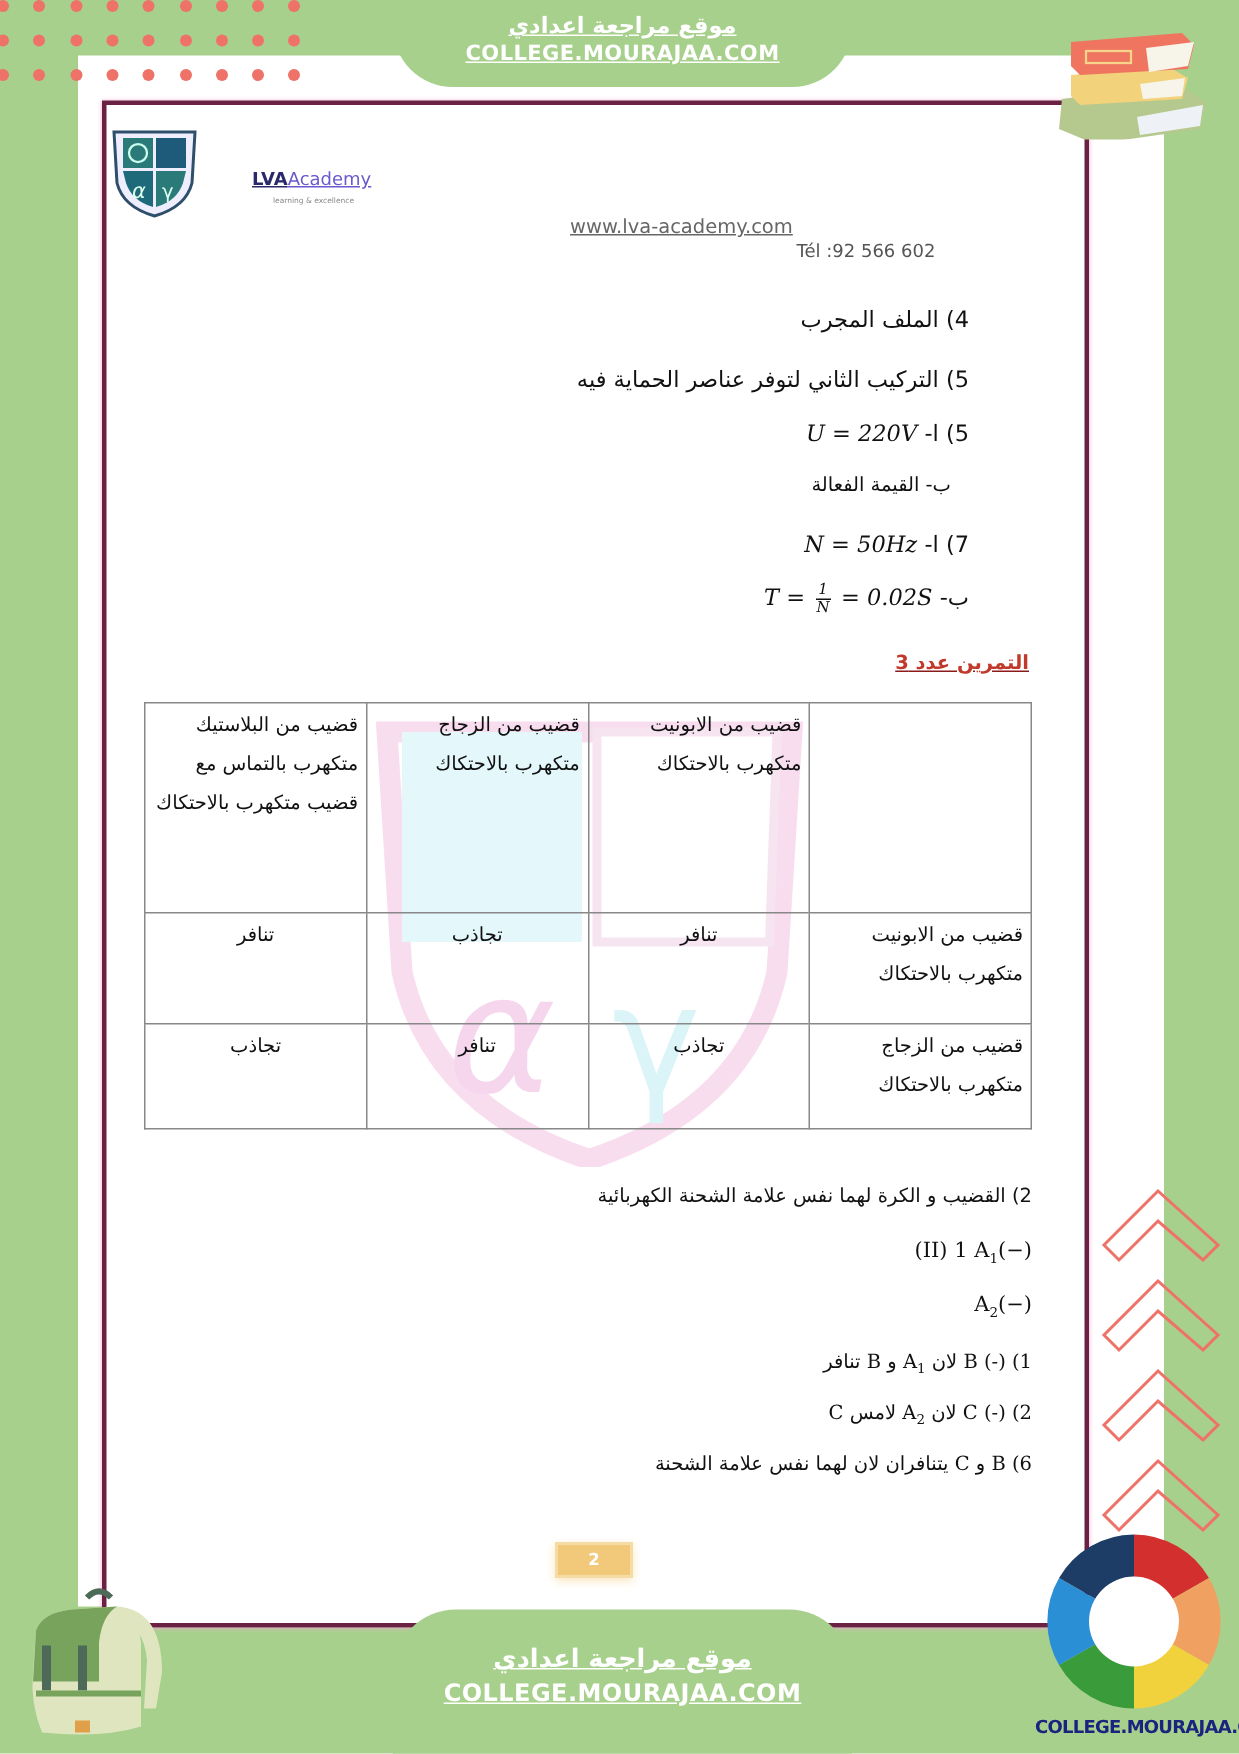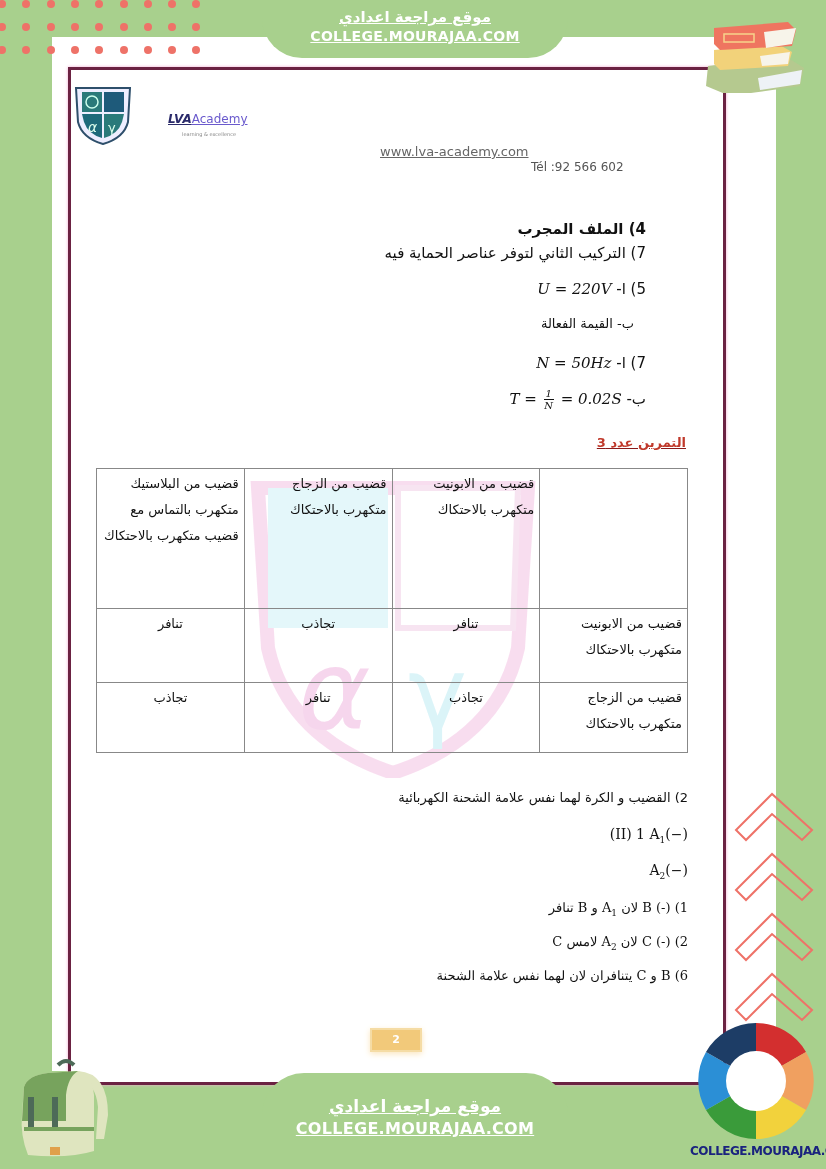--- a/index.html
+++ b/index.html
@@ -10,21 +10,21 @@
   .frame { position:absolute; left:68px; top:67px; width:652px; height:1012px; border:3px solid #6b2242; box-shadow:0 0 3px #f2a8d0; background:#fff; }
   .top-ribbon { position:absolute; left:262px; top:-12px; width:306px; height:70px; background:#a8d08d; border-radius:0 0 40px 40px; text-align:center; color:#fff; }
   .ribbon-ar { font-family:"DejaVu Sans", sans-serif; font-weight:bold; font-size:15px; text-decoration:underline; margin-top:20px; line-height:18px; }
   .ribbon-en { font-family:"DejaVu Sans", sans-serif; font-weight:bold; font-size:14px; text-decoration:underline; letter-spacing:0.3px; line-height:20px; }
   .bottom-ribbon { position:absolute; left:262px; top:1073px; width:306px; height:110px; background:#a8d08d; border-radius:42px 42px 0 0; text-align:center; color:#fff; }
   .bottom-ribbon .ribbon-ar { margin-top:22px; font-size:17px; line-height:22px; }
   .bottom-ribbon .ribbon-en { font-size:16px; line-height:24px; }
 
   .logo-shield { position:absolute; left:74px; top:86px; width:58px; height:60px; }
   .brand { position:absolute; left:168px; top:112px; font-size:12px; color:#333; }
-  .brand b { color:#2a2a6a; text-decoration:underline;font-style:italic; }
+  .brand b { color:#2a2a6a; text-decoration:underline; }
   .brand .acad { color:#6a5acd; text-decoration:underline; font-weight:normal; }
   .tagline { position:absolute; left:182px; top:131px; font-size:5px; color:#888; }
   .website { position:absolute; left:380px; top:144px; font-size:13px; color:#666; text-decoration:underline; }
   .tel { position:absolute; left:531px; top:160px; font-size:12px; color:#555; }
 
   .line { position:absolute; right:180px; direction:rtl; font-size:15px; color:#111; white-space:nowrap; }
   .math { font-family:"DejaVu Serif", serif; font-style:italic; }
   .frac { display:inline-block; vertical-align:middle; text-align:center; font-size:10px; line-height:11px; margin:0 2px; }
   .frac span { display:block; }
   .frac .num { border-bottom:1px solid #111; padding:0 2px; }
@@ -110,22 +110,22 @@
   <path d="M30 28 L50 28 L48 36 Q44 48 30 52 Z" fill="#2a7a7a"></path>
   <circle cx="18" cy="16" r="6" fill="none" stroke="#cfe" stroke-width="1.5"></circle>
   <text x="14" y="46" font-size="14" fill="#dfe" font-style="italic">α</text>
   <text x="34" y="46" font-size="13" fill="#dfe">γ</text>
 </svg>
 <div class="brand"><b>LVA</b><span class="acad">Academy</span></div>
 <div class="tagline">learning &amp; excellence</div>
 <div class="website">www.lva-academy.com</div>
 <div class="tel">Tél :92 566 602</div>
 
-<div class="line" style="top:220px;font-weight:bold;">4) الملف المجرب</div>
-<div class="line" style="top:244px;">7) التركيب الثاني لتوفر عناصر الحماية فيه</div>
+<div class="line" style="top:204px;">4) الملف المجرب</div>
+<div class="line" style="top:244px;">5) التركيب الثاني لتوفر عناصر الحماية فيه</div>
 <div class="line" style="top:280px;">
   <span>5) ا-</span>
   <span class="math" dir="ltr">U = 220V</span>
 </div>
 <div class="line" style="top:316px; right:192px; font-size:13px;">ب- القيمة الفعالة</div>
 <div class="line" style="top:354px;">
   <span>7) ا-</span>
   <span class="math" dir="ltr">N = 50Hz</span>
 </div>
 <div class="line" style="top:388px;">

